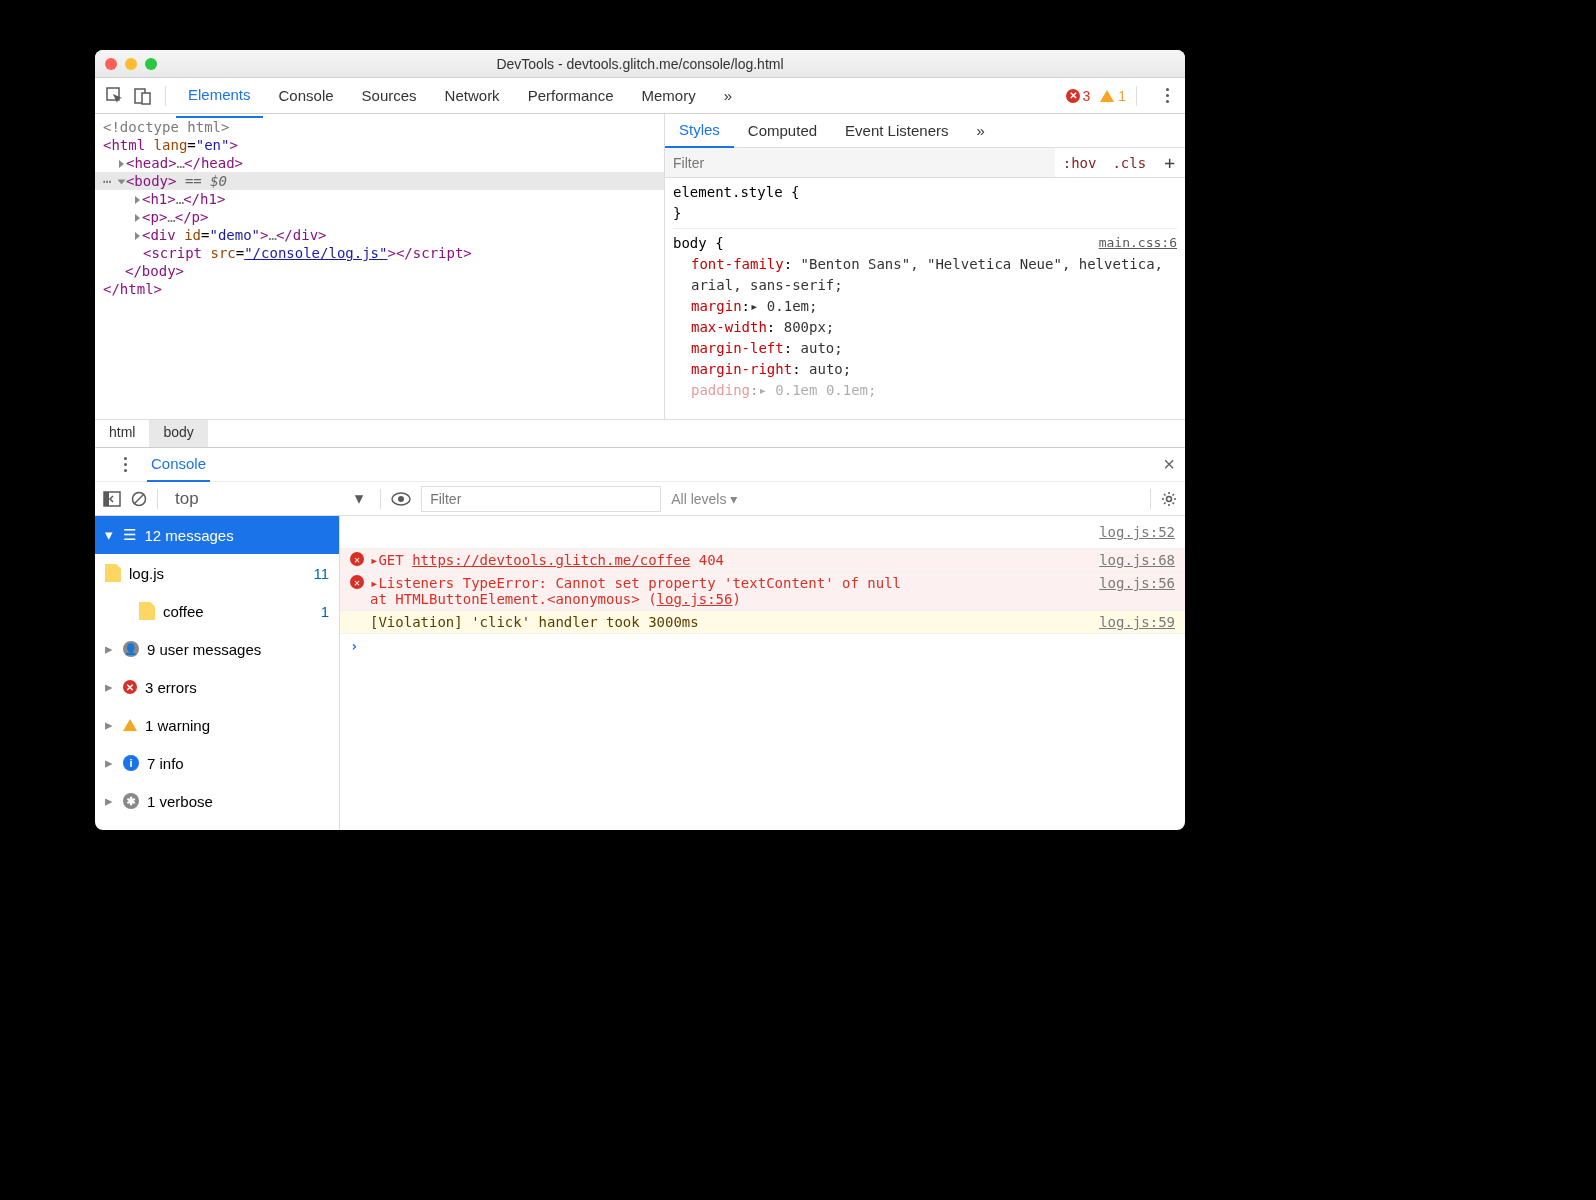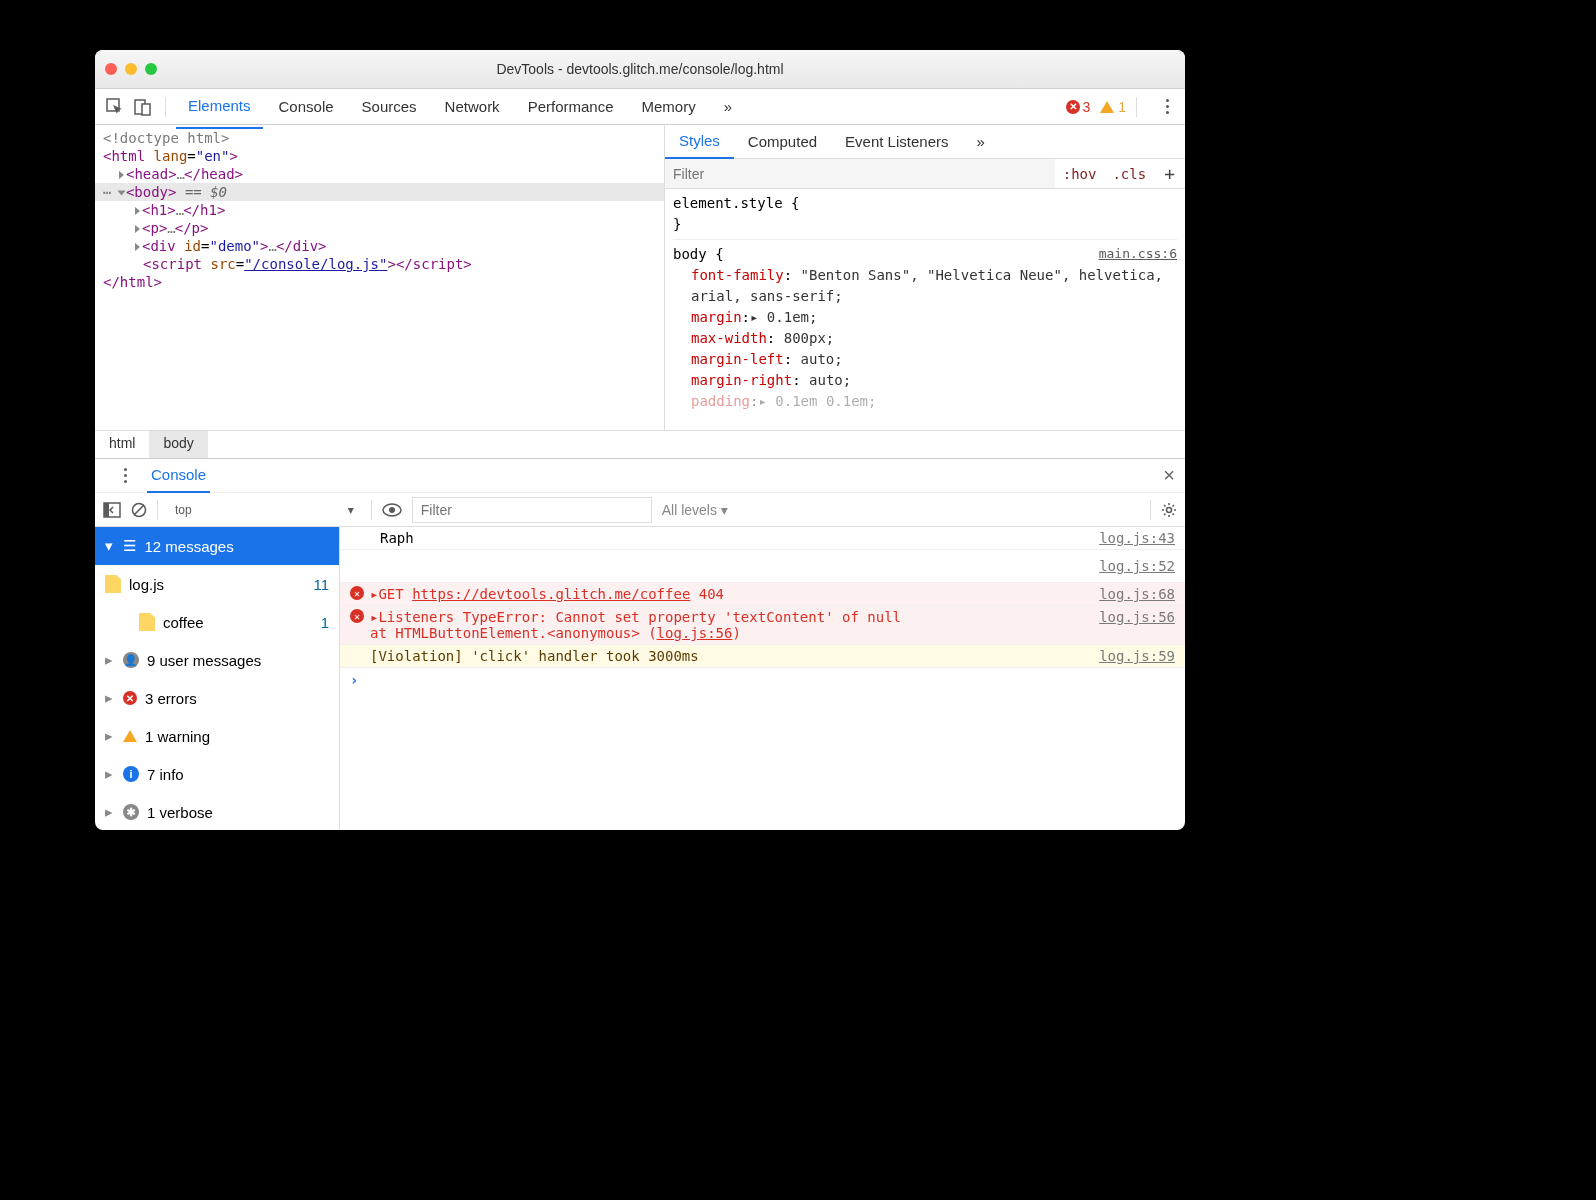--- a/index.html
+++ b/index.html
@@ -1,18 +1,18 @@
 <!DOCTYPE html>
 <html><head>
 <meta charset="utf-8">
 <style>
 * { box-sizing: border-box; margin: 0; padding: 0; }
 body { background: #000; font-family: -apple-system, "Helvetica Neue", Arial, sans-serif; font-size: 13px; width: 1596px; height: 1200px; }
 .window { position: absolute; left: 95px; top: 50px; width: 1090px; height: 780px; background: #fff; border-radius: 8px; box-shadow: 0 30px 60px rgba(0,0,0,.5); overflow: hidden; display: flex; flex-direction: column; }
-.titlebar { height: 39px; background: linear-gradient(#f6f6f6,#e8e8e8); display: flex; align-items: center; padding: 0 10px; border-bottom: 1px solid #d0d0d0; position: relative; }
+.titlebar { height: 28px; background: linear-gradient(#f6f6f6,#e8e8e8); display: flex; align-items: center; padding: 0 10px; border-bottom: 1px solid #d0d0d0; position: relative; }
 .traffic { display: flex; gap: 8px; }
 .traffic span { width: 12px; height: 12px; border-radius: 50%; display: block; }
 .tl-red { background: #ff5f57; } .tl-yel { background: #febc2e; } .tl-grn { background: #28c840; }
 .titletext { position: absolute; left: 0; right: 0; text-align: center; font-size: 14px; color: #333; }
 .tabs { height: 36px; display: flex; align-items: center; border-bottom: 1px solid #d0d0d0; padding: 0 8px; gap: 4px; }
 .tabs .icon-btn { width: 24px; height: 24px; display: flex; align-items: center; justify-content: center; color: #5a5a5a; }
 .tabs .sep { width: 1px; height: 20px; background: #ddd; margin: 0 6px; }
 .tabs .tab { padding: 0 12px; height: 44px; display: flex; align-items: center; color: #333; font-size: 15px; cursor: default; }
 .tabs .tab.active { color: #1a73e8; border-bottom: 2px solid #1a73e8; }
 .tabs .spacer { flex: 1; }
@@ -45,21 +45,21 @@
 .styles .link { color: #5a5a5a; text-decoration: underline; float: right; font-size: 13px; }
 .crumbs { height: 28px; border-top: 1px solid #ddd; display: flex; align-items: stretch; font-size: 14px; }
 .crumbs .crumb { padding: 4px 14px; color: #333; }
 .crumbs .crumb.active { background: #e8e8e8; }
 .console-panel { flex: 1; display: flex; flex-direction: column; border-top: 1px solid #ccc; min-height: 0; }
 .console-hdr { height: 34px; display: flex; align-items: center; padding: 0 10px; font-size: 15px; border-bottom: 1px solid #eee; }
 .console-hdr .ctab { height: 34px; display: flex; align-items: center; color: #1a73e8; border-bottom: 2px solid #1a73e8; margin-left: 12px; padding: 0 4px; }
 .console-hdr .close { margin-left: auto; font-size: 20px; color: #666; }
 .console-toolbar { height: 34px; display: flex; align-items: center; border-bottom: 1px solid #ddd; padding: 0 8px; gap: 10px; color: #5a5a5a; }
 .console-toolbar .sep { width: 1px; height: 20px; background: #ddd; }
-.ctx { display: flex; align-items: center; gap: 6px; border: 1px solid transparent; padding: 2px 6px; font-size: 12px; }
+.ctx { display: flex; align-items: center; gap: 6px; border: 1px solid transparent; padding: 2px 6px; font-size: 17px; }
 .console-toolbar input { width: 240px; border: 1px solid #ddd; padding: 4px 8px; font-size: 14px; outline: none; }
 .levels { color: #888; font-size: 14px; }
 .console-body { flex: 1; display: flex; min-height: 0; }
 .sidebar { width: 245px; border-right: 1px solid #ddd; font-size: 15px; overflow: hidden; }
 .side-item { display: flex; align-items: center; height: 38px; padding: 0 10px; gap: 8px; }
 .side-item.blue { background: #1a73e8; color: #fff; }
 .side-item .cnt { margin-left: auto; color: #0369a1; }
 .side-item .chev { width: 10px; color: #888; }
 .side-item.blue .chev { color: #fff; }
 .file-icon { width: 16px; height: 18px; background: #fdd663; display: inline-block; clip-path: polygon(0 0, 70% 0, 100% 25%, 100% 100%, 0 100%); }
@@ -129,20 +129,21 @@
   <div class="main">
     <div class="elements">
       <div class="line"><span class="comment">&lt;!doctype html&gt;</span></div>
       <div class="line"><span class="tag">&lt;<span>html</span></span> <span class="attr-n">lang</span>=<span class="attr-v">"en"</span><span class="tag">&gt;</span></div>
       <div class="line" style="padding-left:24px"><span class="tri"></span><span class="tag">&lt;<span>head</span>&gt;</span><span class="dots">…</span><span class="tag">&lt;/<span>head</span>&gt;</span></div>
       <div class="line sel"><span class="dots">⋯</span> <span class="tri down"></span><span class="tag">&lt;<span>body</span>&gt;</span><span class="sel-txt"> == $0</span></div>
       <div class="line" style="padding-left:40px"><span class="tri"></span><span class="tag">&lt;<span>h1</span>&gt;</span><span class="dots">…</span><span class="tag">&lt;/<span>h1</span>&gt;</span></div>
       <div class="line" style="padding-left:40px"><span class="tri"></span><span class="tag">&lt;<span>p</span>&gt;</span><span class="dots">…</span><span class="tag">&lt;/<span>p</span>&gt;</span></div>
       <div class="line" style="padding-left:40px"><span class="tri"></span><span class="tag">&lt;<span>div</span></span> <span class="attr-n">id</span>=<span class="attr-v">"demo"</span><span class="tag">&gt;</span><span class="dots">…</span><span class="tag">&lt;/<span>div</span>&gt;</span></div>
       <div class="line" style="padding-left:48px"><span class="tag">&lt;<span>script</span></span> <span class="attr-n">src</span>=<span class="attr-v" style="text-decoration:underline">"/console/log.js"</span><span class="tag">&gt;&lt;/<span>script</span>&gt;</span></div>
+      <div class="line" style="padding-left:30px"><span class="tag">&lt;/body&gt;</span></div>
       <div class="line"><span class="tag">&lt;/html&gt;</span></div>
     </div>
 
     <div class="styles">
       <div class="sub-tabs">
         <div class="stab active">Styles</div>
         <div class="stab">Computed</div>
         <div class="stab">Event Listeners</div>
         <div class="stab">»</div>
       </div>
@@ -262,24 +263,20 @@
             <span>7 info</span>
           </div>
         <div class="side-item">
             <span class="chev">▸</span>
             <span class="bug-icon">✱</span>
             <span>1 verbose</span>
           </div>
       </div>
 
       <div class="messages">
-        <div class="msg">
-          <span style="padding-left:30px">Raph</span>
-          <span class="src">log.js:43</span>
-        </div>
         <div class="msg" style="padding:8px 10px">
           <span class="src">log.js:52</span>
         </div>
         <div class="msg err">
           <span class="circle-icon circle-err">✕</span>
           <span>▸<span>GET </span><span style="text-decoration:underline">https://devtools.glitch.me/coffee</span><span> 404</span></span>
           <span class="src">log.js:68</span>
         </div>
         <div class="msg err" style="align-items:flex-start">
           <span class="circle-icon circle-err">✕</span>

